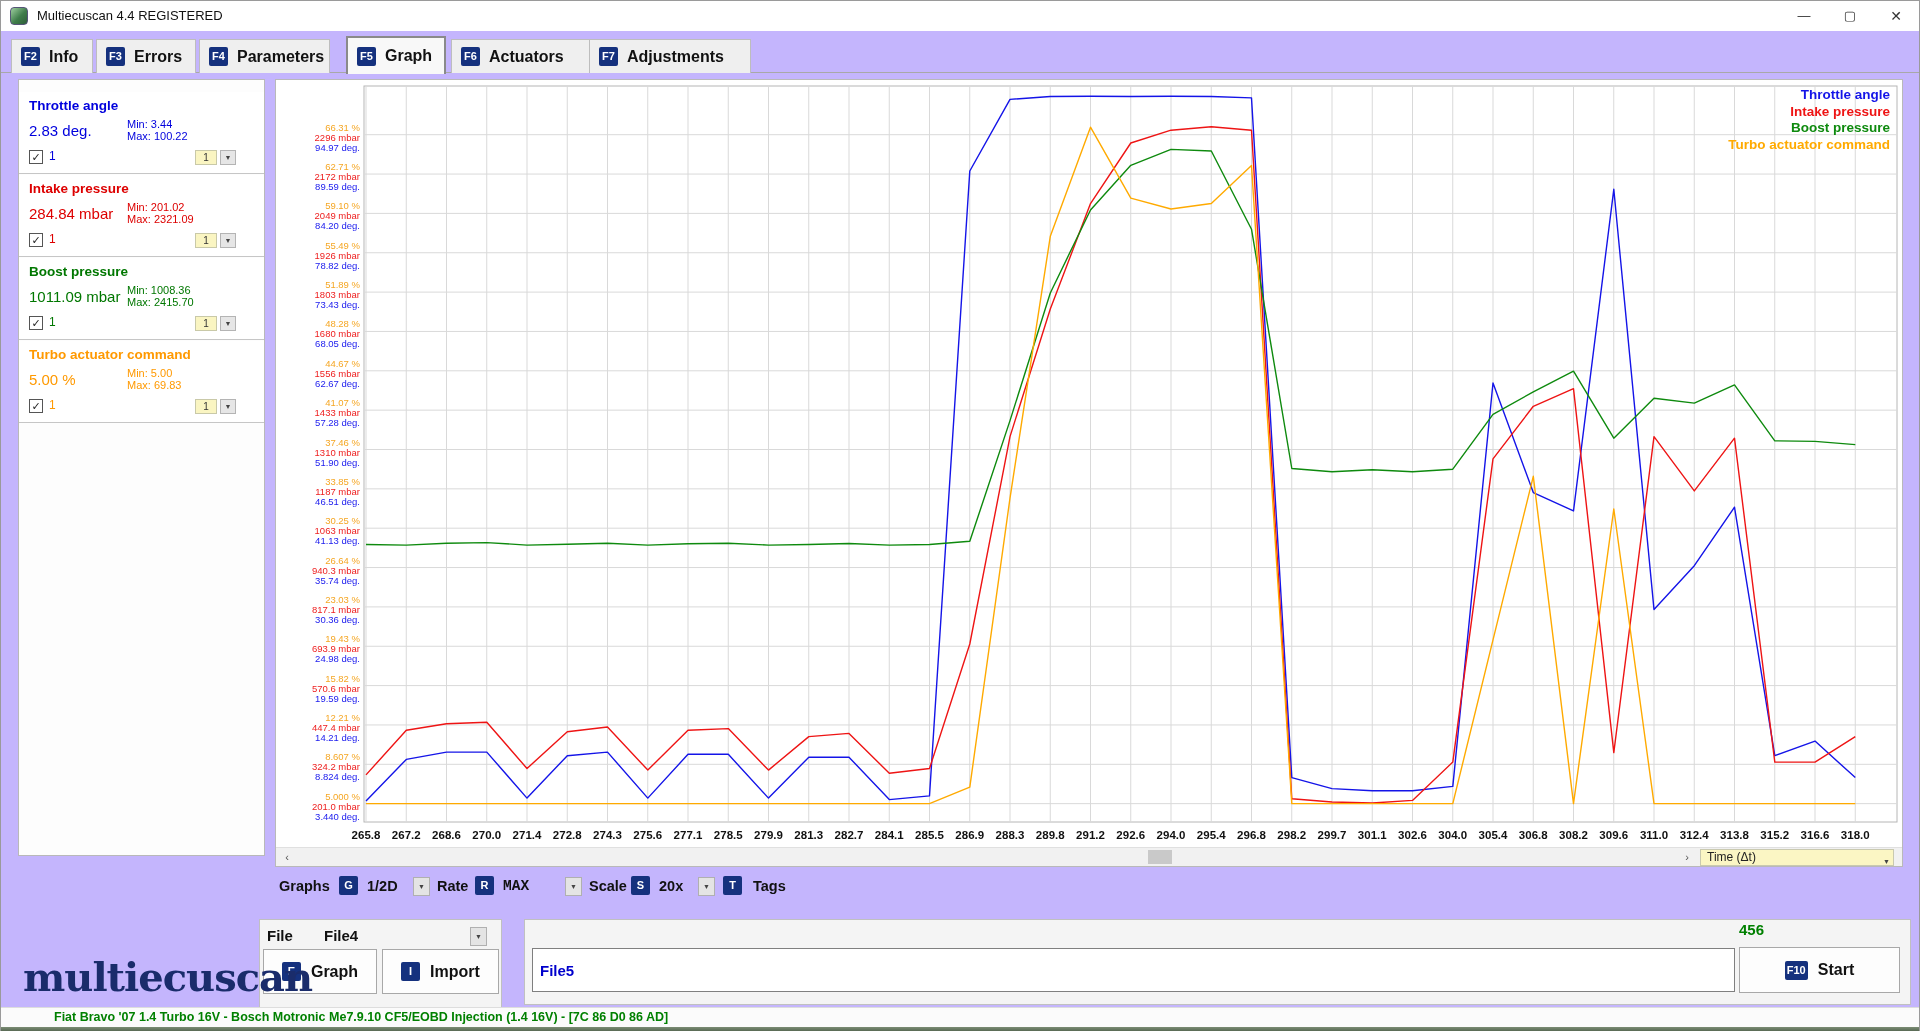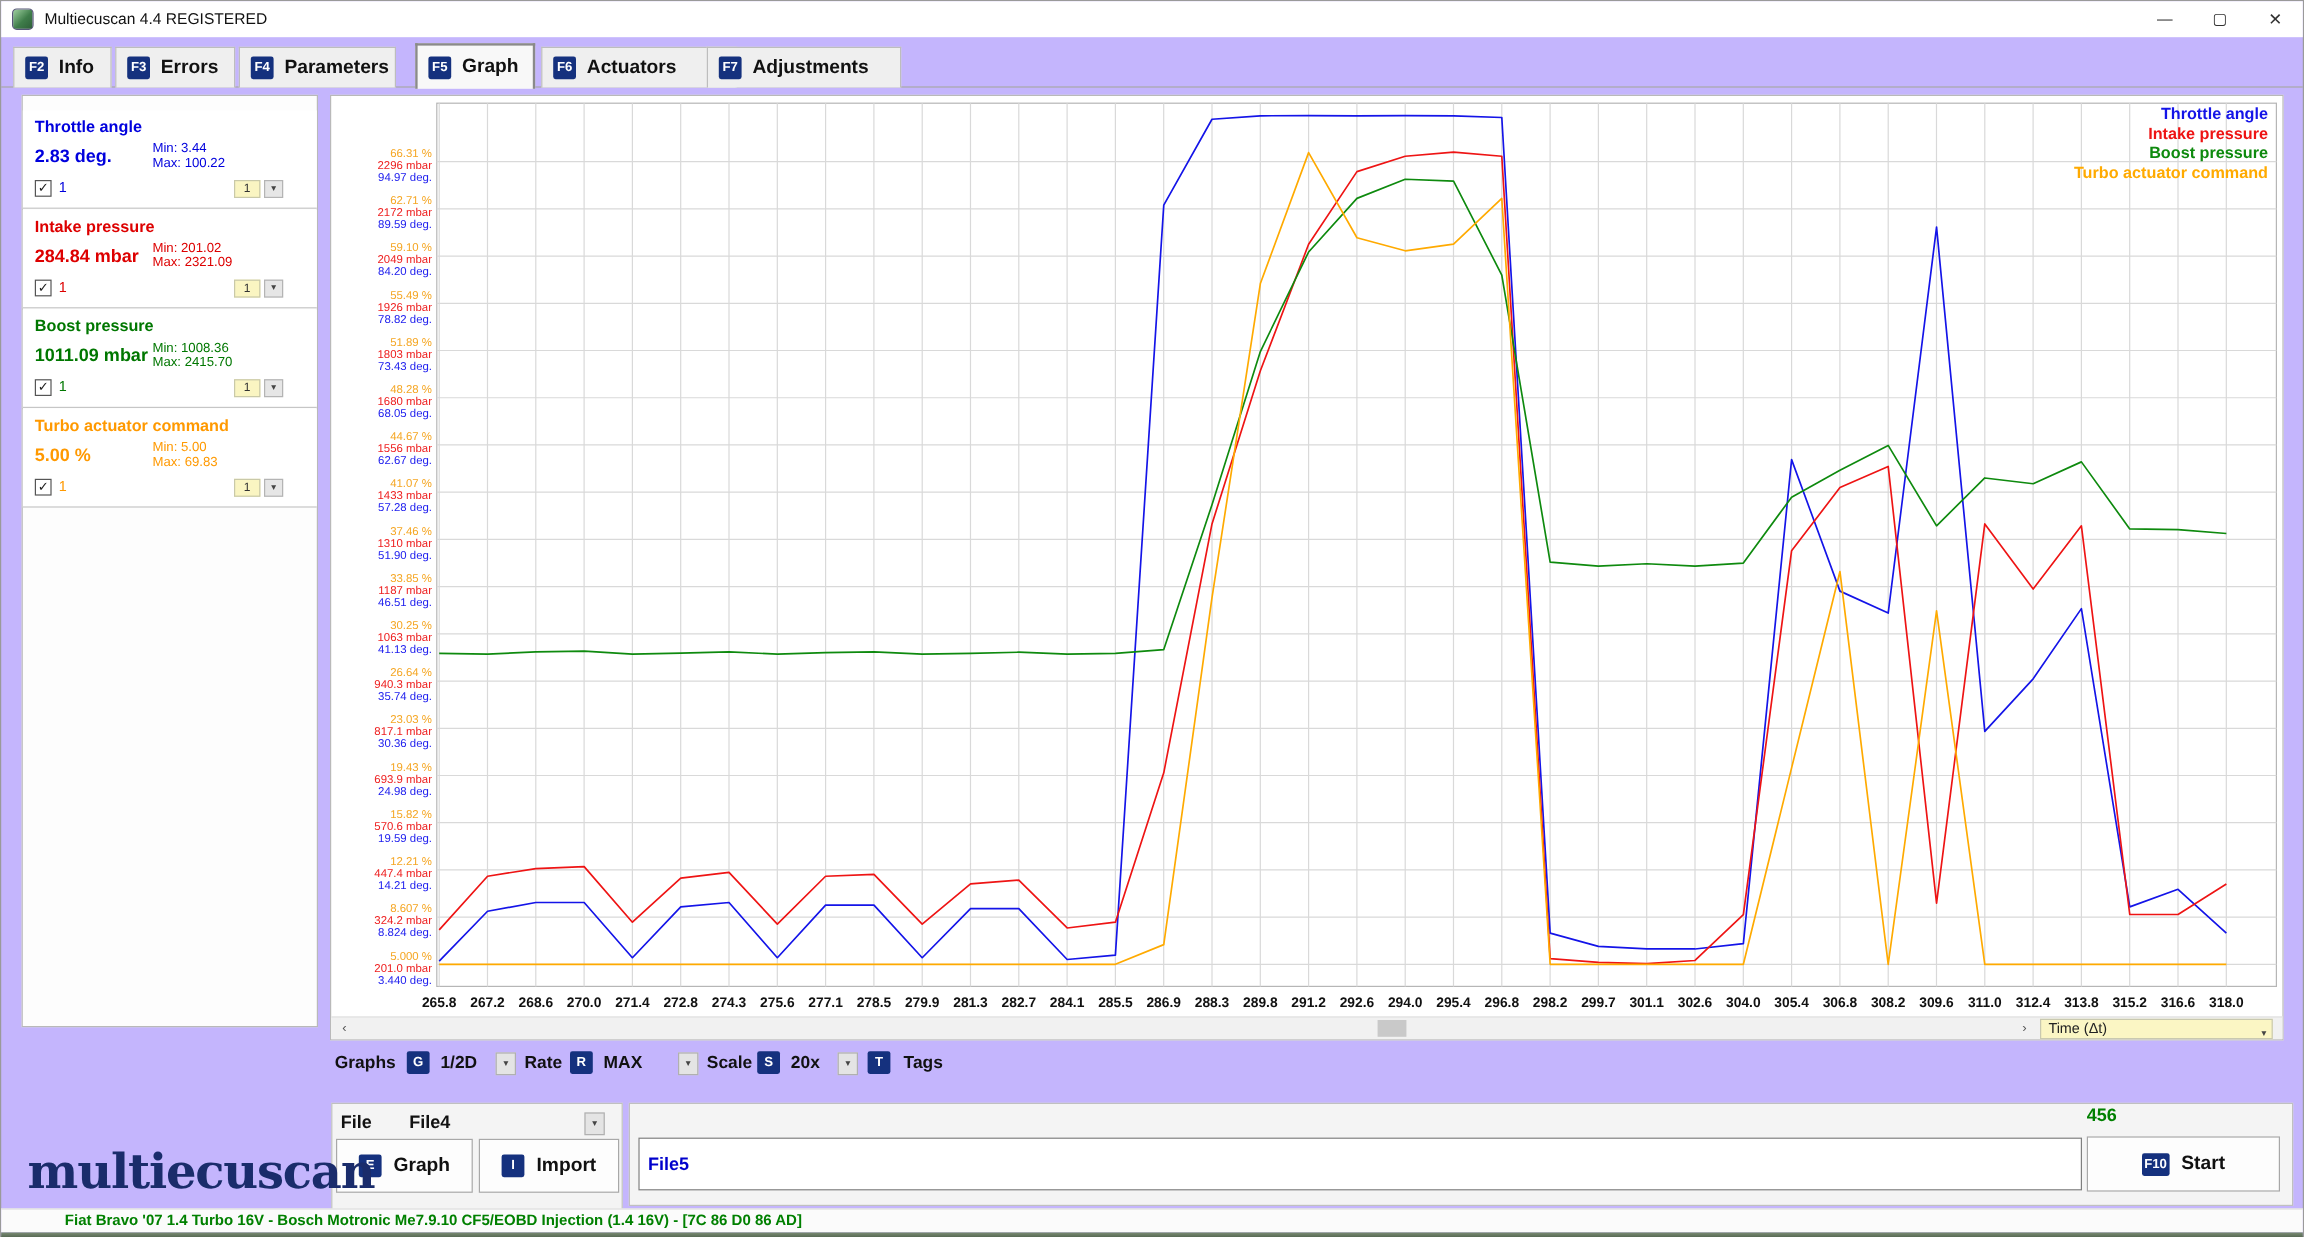--- a/index.html
+++ b/index.html
@@ -21,21 +21,21 @@
          display:flex; align-items:center; padding-left:9px; }
   .tab.active { top:35px; height:38px; background:#f8f8f8; border:2px solid #8a8a8a; border-bottom:none; z-index:3; }
   .kbadge { display:inline-block; min-width:19px; height:19px; background:#15317e; color:#fff; font-weight:bold;
             font-size:11px; text-align:center; line-height:19px; border-radius:2px; padding:0 2px; }
   .tab .tlabel { font-size:16px; font-weight:bold; color:#111; margin-left:9px; }
 
   
   .sidebar { position:absolute; left:17px; top:78px; width:247px; height:777px; background:#fdfdfd; border:1px solid #b9b9b9; }
   .panel { position:absolute; left:0px; width:245px; height:82px; border-bottom:1px solid #c6c6c6; background:#fff; }
   .p-title { position:absolute; left:10px; top:6px; font-size:13.5px; font-weight:bold; }
-  .p-value { position:absolute; left:10px; top:30px; font-size:15px; font-weight:bold;text-align:right; }
+  .p-value { position:absolute; left:10px; top:30px; font-size:15px; font-weight:normal;text-align:right; }
   .p-min { position:absolute; left:108px; top:26px; font-size:11px; }
   .p-max { position:absolute; left:108px; top:38px; font-size:11px; }
   .check { position:absolute; left:10px; top:58px; width:14px; height:14px; border:1px solid #555; background:#fff;
            font-size:11px; line-height:13px; text-align:center; color:#222; }
   .p-one { position:absolute; left:30px; top:57px; font-size:12px; }
   .mini-select { position:absolute; left:176px; top:58px; width:22px; height:15px; background:#faf5c2; border:1px solid #c9c9a8;
                  font-size:10px; text-align:center; line-height:14px; color:#333; }
   .mini-arrow { position:absolute; left:201px; top:58px; width:16px; height:15px; background:#e6e6e6; border:1px solid #b4b4b4;
                 font-size:7px; text-align:center; line-height:14px; color:#444; }
 
@@ -50,21 +50,21 @@
 
   
   .controls { position:absolute; left:274px; top:872px; width:1628px; height:30px; }
   .controls .clabel { position:absolute; top:5px; font-size:14.5px; font-weight:bold; color:#111; }
   .controls .kbadge { position:absolute; top:3px; }
   .dropbtn { position:absolute; top:4px; width:17px; height:19px; background:#e4e4e4; border:1px solid #b0b0b0;
              font-size:7px; color:#444; text-align:center; line-height:18px; }
 
   
   .groupbox { position:absolute; background:#f4f4f4; border:1px solid #c0c0c0; }
-  .gb-left  { left:275px; top:918px; width:243px; height:92px; }
+  .gb-left  { left:258px; top:918px; width:243px; height:92px; }
   .gb-right { left:523px; top:918px; width:1387px; height:86px; }
   .file-label { position:absolute; left:7px; top:7px; font-size:15px; font-weight:bold; color:#111; }
   .file-combo { position:absolute; left:54px; top:4px; width:174px; height:24px; background:#f4f4f4; }
   .file-combo .cval { position:absolute; left:10px; top:3px; font-size:15px; font-weight:bold; color:#111; }
   .file-combo .dropbtn { top:3px; right:1px; }
   .btn { position:absolute; background:#fdfdfd; border:1px solid #a8a8a8; display:flex; align-items:center; justify-content:center; gap:10px; }
   .btn .blabel { font-size:16px; font-weight:bold; color:#111; }
   .export-btn { left:3px;  top:29px; width:114px; height:45px; }
   .import-btn { left:122px; top:29px; width:117px; height:45px; }
   .file-input { position:absolute; left:7px; top:28px; width:1203px; height:44px; background:#fff; border:1px solid #7f7f7f;
@@ -337,21 +337,21 @@
     </div>
   </div>
 
   <div class="controls">
     <span class="clabel" style="left:4px;text-align:right;">Graphs</span>
     <span class="kbadge" style="left:64px;">G</span>
     <span class="clabel" style="left:92px;">1/2D</span>
     <span class="dropbtn" style="left:138px;">▼</span>
     <span class="clabel" style="left:162px;">Rate</span>
     <span class="kbadge" style="left:200px;">R</span>
-    <span class="clabel" style="left:228px;">MAX</span>
+    <span class="clabel" style="left:228px;font-family:Liberation Mono, monospace;">MAX</span>
     <span class="dropbtn" style="left:290px;">▼</span>
     <span class="clabel" style="left:314px;">Scale</span>
     <span class="kbadge" style="left:356px;">S</span>
     <span class="clabel" style="left:384px;">20x</span>
     <span class="dropbtn" style="left:423px;">▼</span>
     <span class="kbadge" style="left:448px;">T</span>
     <span class="clabel" style="left:478px;">Tags</span>
   </div>
 
   <div class="groupbox gb-left">

